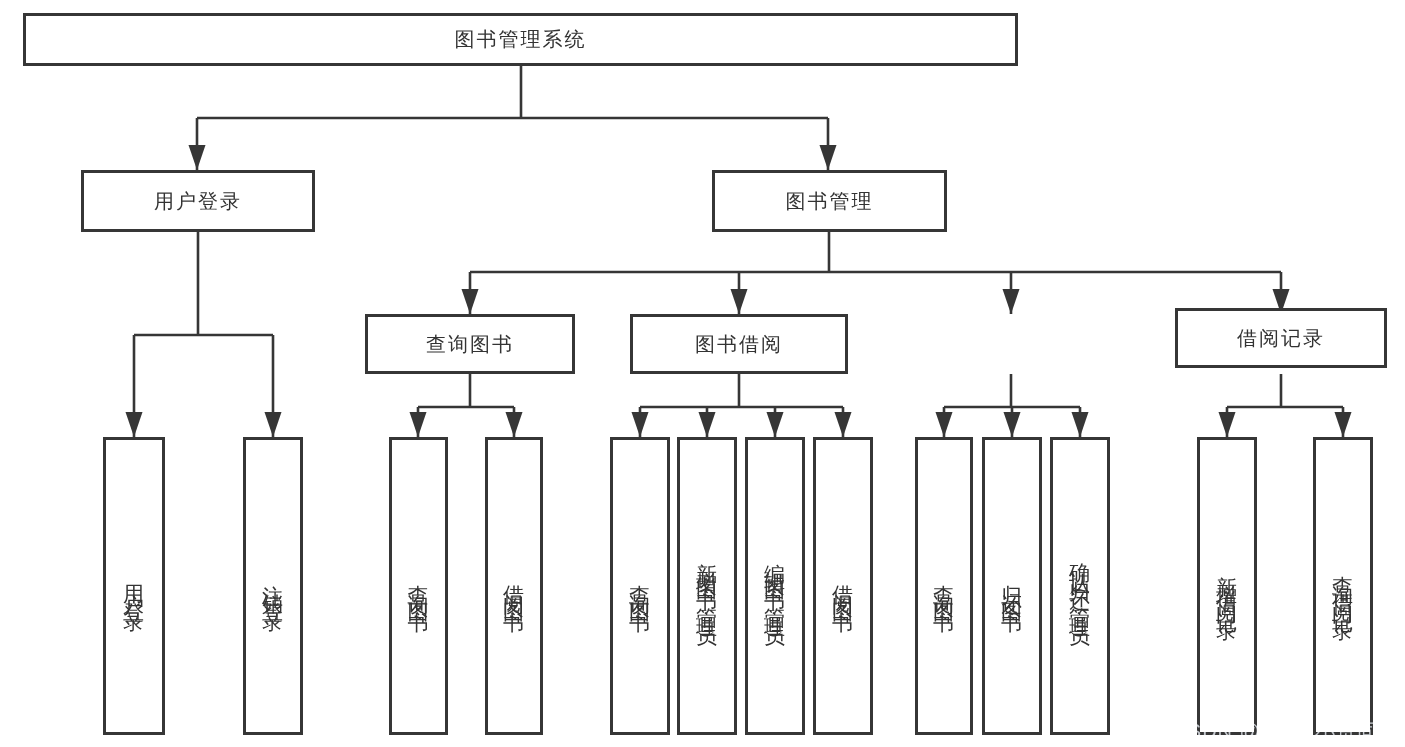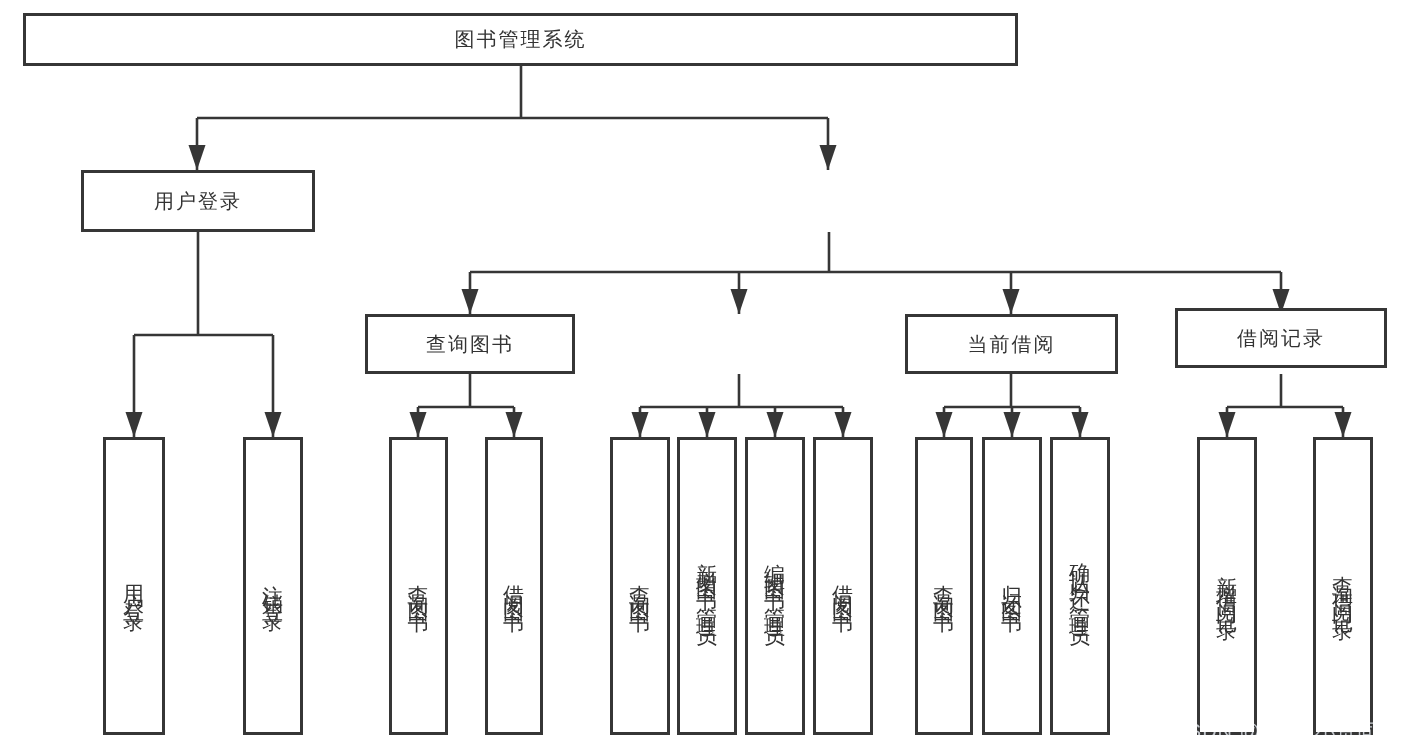--- a/index.html
+++ b/index.html
@@ -93,23 +93,24 @@
     <path class="wire" d="M1080,407 V437" marker-end="url(#arrowhead)"></path>
 
     <path class="wire" d="M1281,374 V407 M1227,407 H1343"></path>
     <path class="wire" d="M1227,407 V437" marker-end="url(#arrowhead)"></path>
     <path class="wire" d="M1343,407 V437" marker-end="url(#arrowhead)"></path>
   </svg>
 
   <div class="node" style="left:23px;top:13px;width:995px;height:53px">图书管理系统</div>
 
   <div class="node" style="left:81px;top:170px;width:234px;height:62px">用户登录</div>
+  <div class="node" style="left:712px;top:170px;width:235px;height:62px">图书管理</div>
 
   <div class="node" style="left:365px;top:314px;width:210px;height:60px">查询图书</div>
-  <div class="node" style="left:905px;top:314px;width:213px;height:60px">当前借阅</div>
+  <div class="node" style="left:630px;top:314px;width:218px;height:60px">图书借阅</div>
   <div class="node" style="left:1175px;top:308px;width:212px;height:60px">借阅记录</div>
 
   <div class="node leaf" style="left:103px;top:437px;width:62px;height:298px">用户登录</div>
   <div class="node leaf" style="left:243px;top:437px;width:60px;height:298px">注销登录</div>
 
   <div class="node leaf" style="left:389px;top:437px;width:59px;height:298px">查询图书</div>
   <div class="node leaf" style="left:485px;top:437px;width:58px;height:298px">借阅图书</div>
 
   <div class="node leaf" style="left:610px;top:437px;width:60px;height:298px">查询图书</div>
   <div class="node leaf" style="left:677px;top:437px;width:60px;height:298px">新增图书（管理员）</div>

